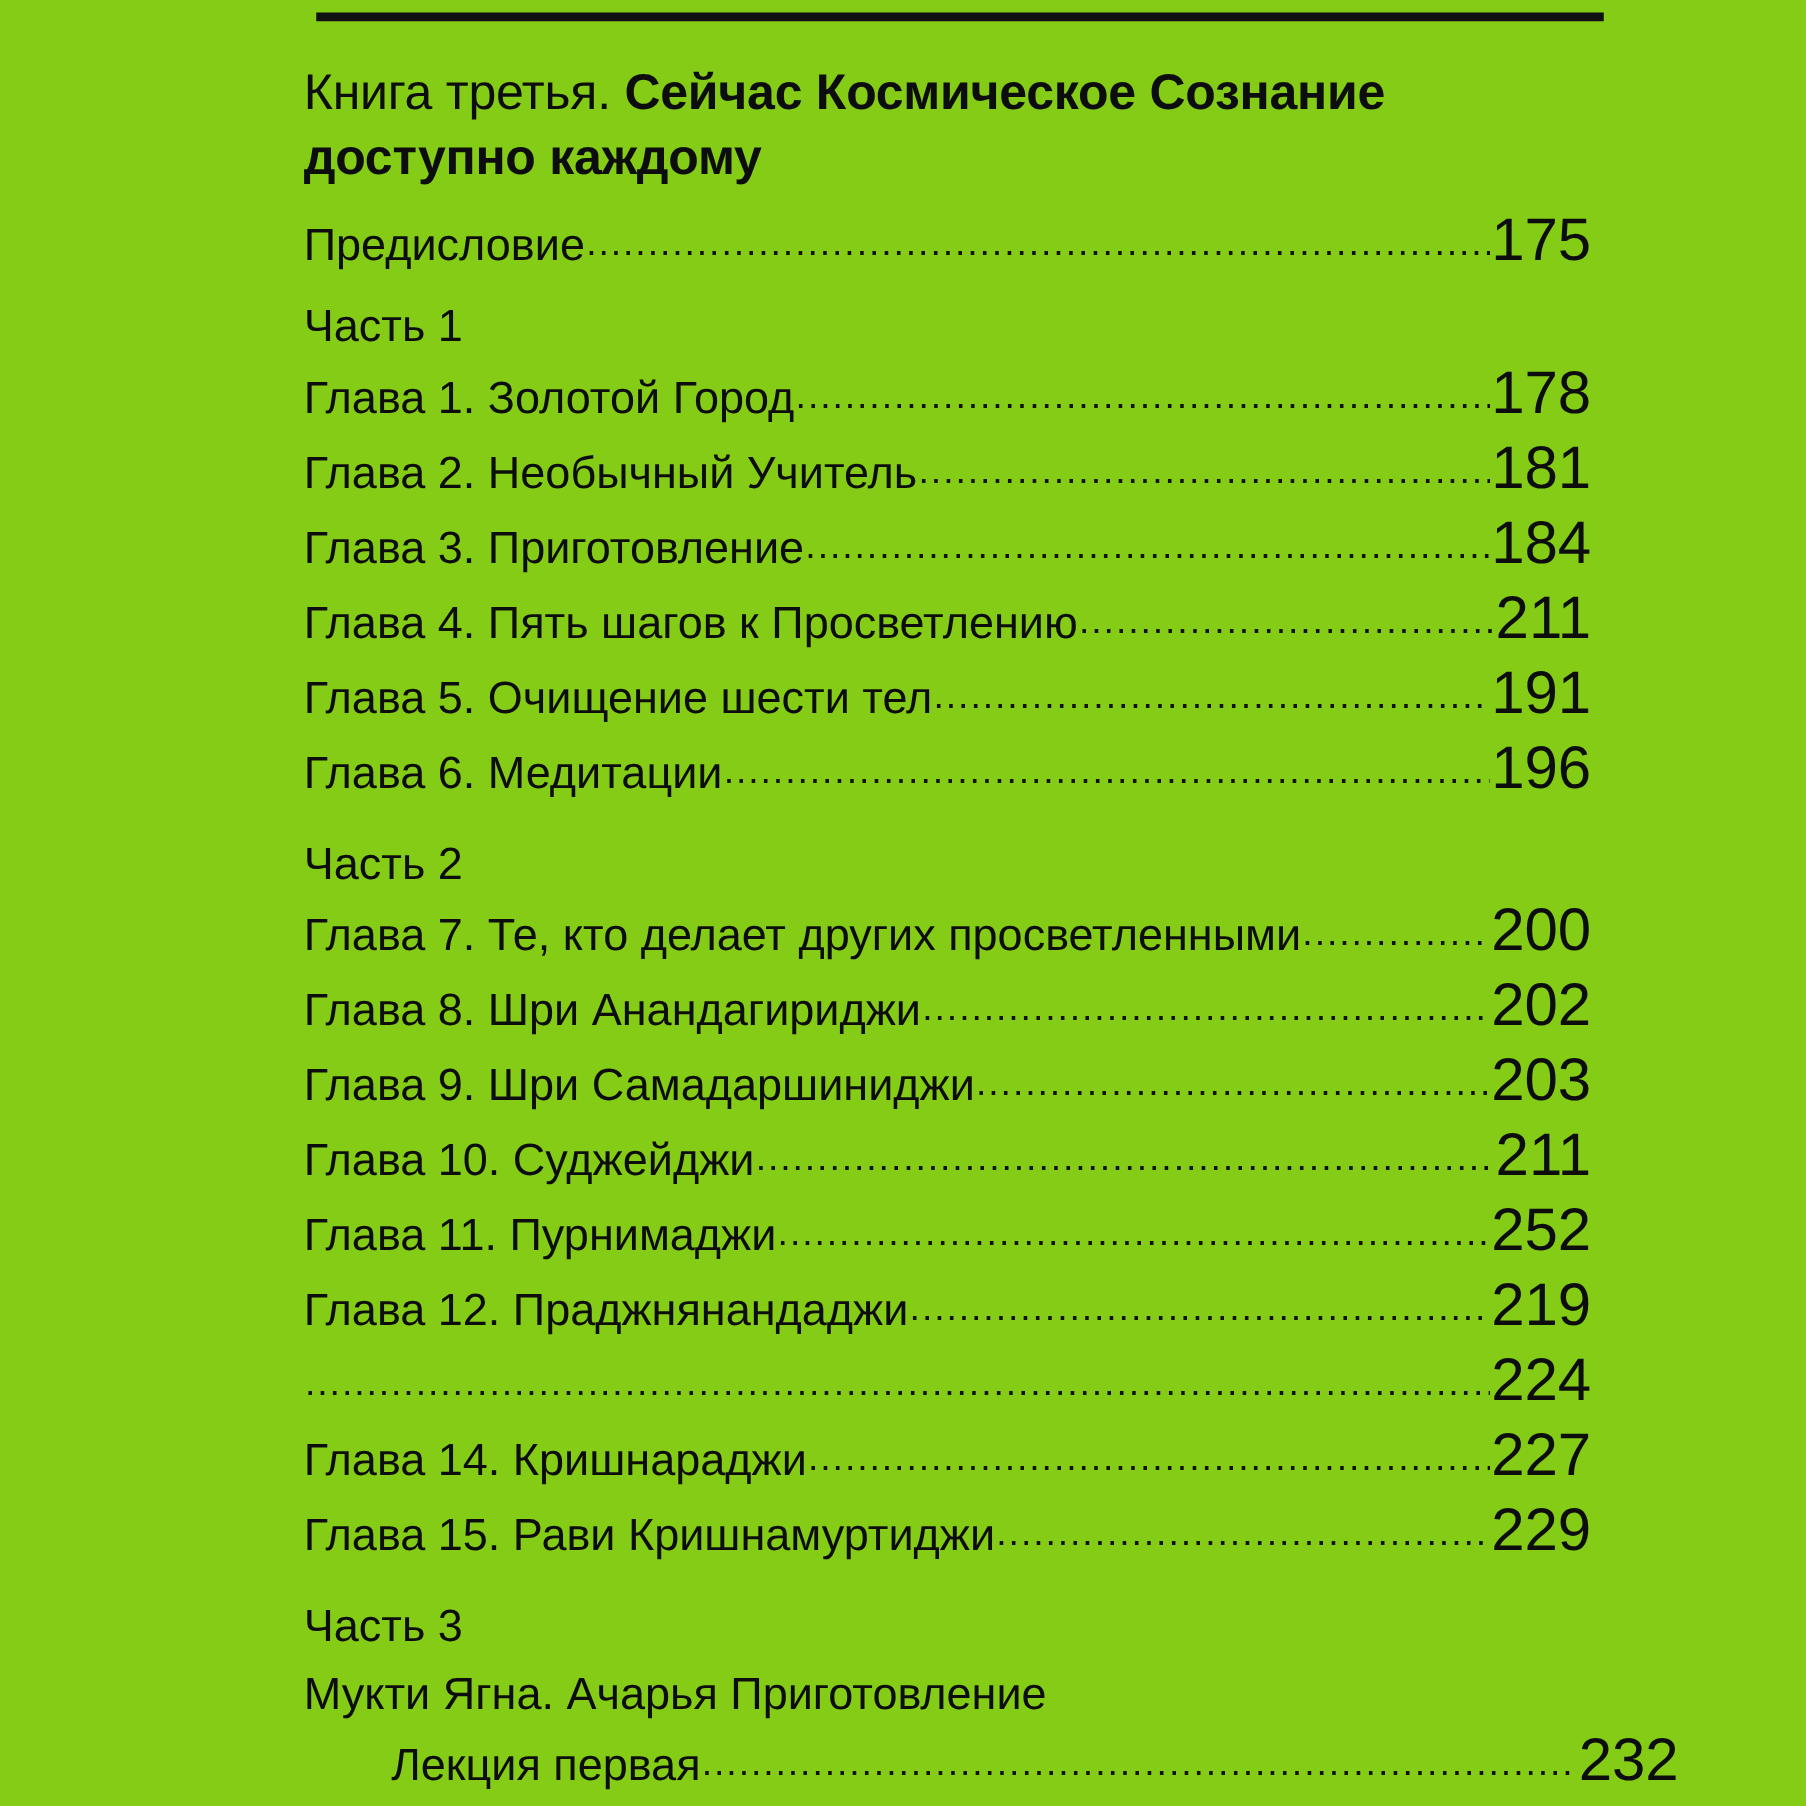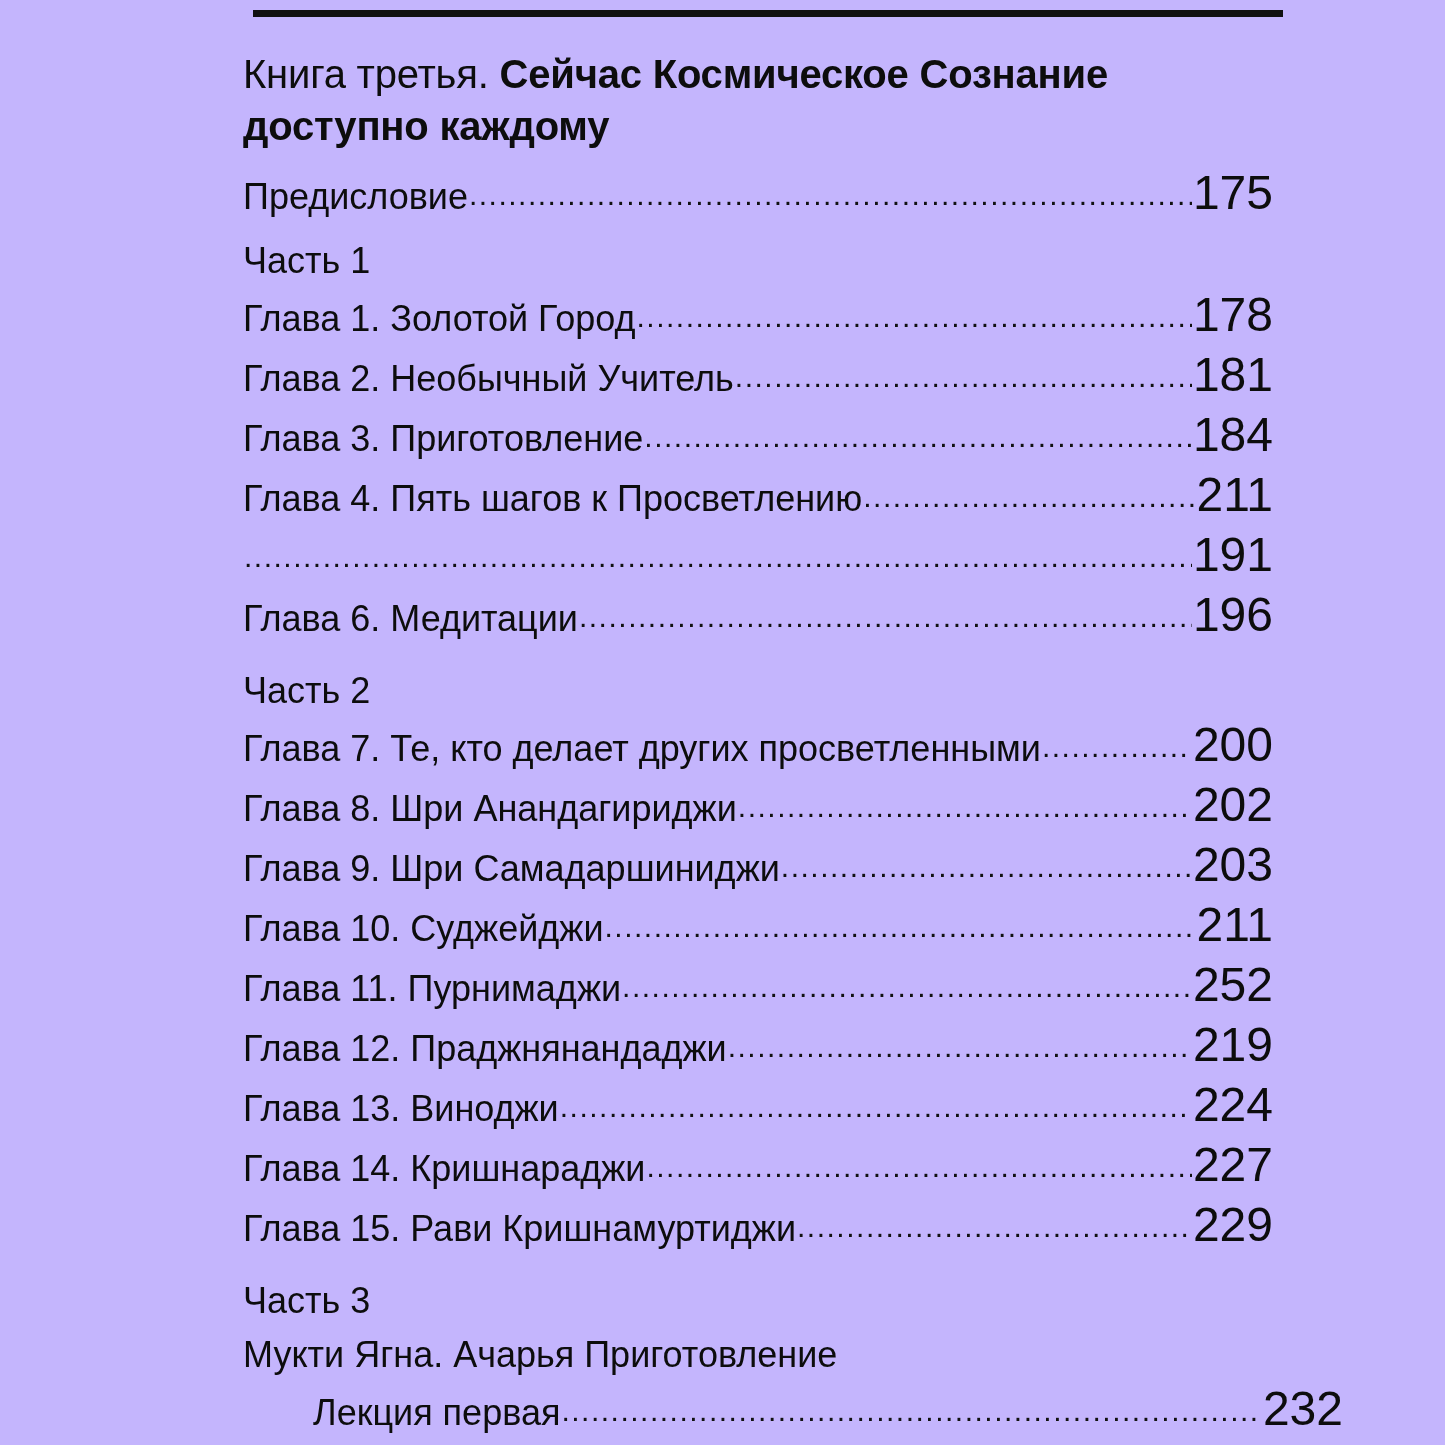--- a/index.html
+++ b/index.html
@@ -11,21 +11,21 @@
     width: 1445px;
     height: 1445px;
     font-family: "Liberation Sans", sans-serif;
     color: #0d0d0d;
     overflow: hidden;
   }
   .page {
     position: relative;
     width: 1445px;
     height: 1445px;
-    background: #c4b5fd;
+    background: #84cc16;
   }
   
   .top-rule {
     position: absolute;
     left: 253px;
     top: 10px;
     width: 1030px;
     height: 7px;
     background: #111111;
   }
@@ -125,20 +125,21 @@
           <span class="title">Глава 3. Приготовление</span>
           <span class="leader">....................................................................................................................................................................................</span>
           <span class="page-num">184</span>
         </div>
         <div class="row">
           <span class="title">Глава 4. Пять шагов к Просветлению</span>
           <span class="leader">....................................................................................................................................................................................</span>
           <span class="page-num">211</span>
         </div>
         <div class="row">
+          <span class="title">Глава 5. Очищение шести тел</span>
           <span class="leader">....................................................................................................................................................................................</span>
           <span class="page-num">191</span>
         </div>
         <div class="row">
           <span class="title">Глава 6. Медитации</span>
           <span class="leader">....................................................................................................................................................................................</span>
           <span class="page-num">196</span>
         </div>
         <div class="part">Часть 2</div>
         <div class="row">
@@ -165,21 +166,20 @@
           <span class="title">Глава 11. Пурнимаджи</span>
           <span class="leader">....................................................................................................................................................................................</span>
           <span class="page-num">252</span>
         </div>
         <div class="row">
           <span class="title">Глава 12. Праджнянандаджи</span>
           <span class="leader">....................................................................................................................................................................................</span>
           <span class="page-num">219</span>
         </div>
         <div class="row">
-          <span class="title">Глава 13. Виноджи</span>
           <span class="leader">....................................................................................................................................................................................</span>
           <span class="page-num">224</span>
         </div>
         <div class="row">
           <span class="title">Глава 14. Кришнараджи</span>
           <span class="leader">....................................................................................................................................................................................</span>
           <span class="page-num">227</span>
         </div>
         <div class="row">
           <span class="title">Глава 15. Рави Кришнамуртиджи</span>

